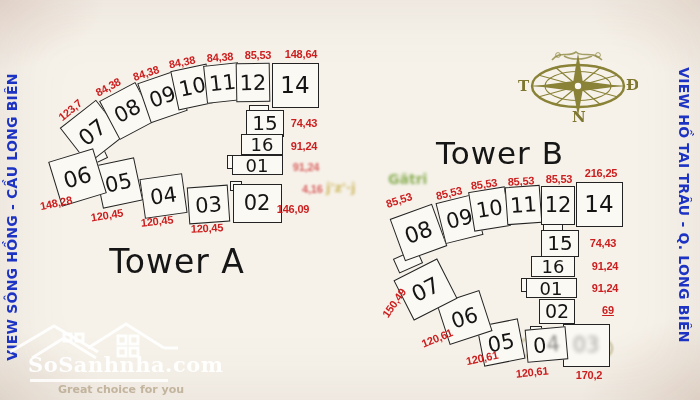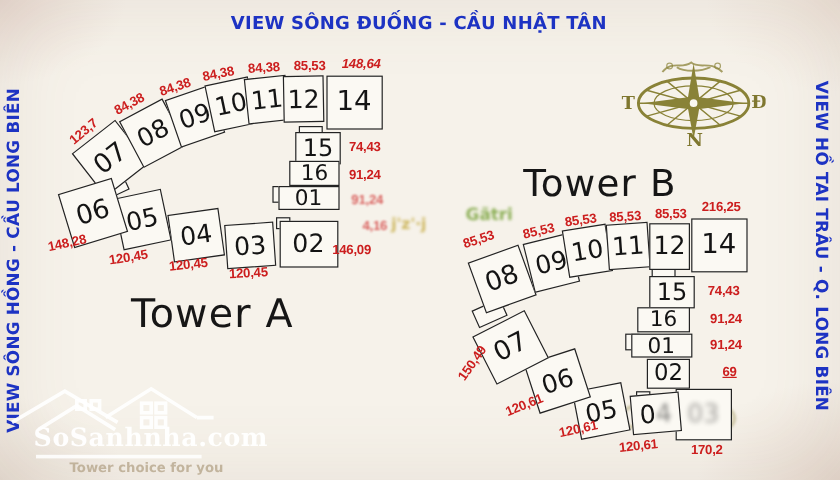--- a/index.html
+++ b/index.html
@@ -56,21 +56,20 @@
   .tagline{
     position:absolute;left:58px;top:383px;font-size:11px;font-weight:bold;
     color:rgba(182,166,140,.8);white-space:nowrap;
   }
 </style>
 </head>
 <body>
 
 <div id="plan">
 
-  <div class="viewlabel vl-top">VIEW SÔNG ĐUỐNG - CẦU NHẬT TÂN</div>
   <div class="viewlabel vl-left">VIEW SÔNG HỒNG - CẦU LONG BIÊN</div>
   <div class="viewlabel vl-right">VIEW HỒ TAI TRÂU - Q. LONG BIÊN</div>
 
   <div class="tower-title" style="left:500px;top:153px;font-size:31px;">Tower B</div>
   <div class="tower-title" style="left:177px;top:261px;">Tower A</div>
 
   <svg width="120" height="78" viewBox="0 0 120 78" style="position:absolute;left:518px;top:46px;opacity:.88;">
     <g stroke="#7b731f" fill="none">
       <path d="M34,14 C42,4 50,12 58,6 C64,12 74,4 84,14 M46,10 C52,14 66,14 74,10" stroke-width="1.6" opacity=".75"></path>
       <circle cx="40" cy="9" r="2.4" opacity=".7"></circle>
@@ -107,21 +106,21 @@
       <rect x="62" y="22" width="7" height="7"></rect>
         <rect x="74" y="22" width="7" height="7"></rect>
       <rect x="116" y="24" width="8" height="8"></rect>
         <rect x="128" y="24" width="8" height="8"></rect>
       <rect x="116" y="36" width="8" height="8"></rect>
         <rect x="128" y="36" width="8" height="8"></rect>
     </g>
   </svg>
   <div class="brand">SoSanhnha.com</div>
   <div class="brand-line"></div>
-  <div class="tagline">Tower choice for you</div>
+  <div class="tagline">Great choice for you</div>
 
 <div class="stub" style="left: 80px; top: 148px; width: 26px; height: 16px; transform: rotate(-25deg);"></div>
     <div class="stub" style="left: 249px; top: 104.5px; width: 20px; height: 13px; transform: rotate(0deg);"></div>
     <div class="stub" style="left: 227px; top: 155px; width: 12px; height: 14px; transform: rotate(0deg);"></div>
     <div class="stub" style="left: 230px; top: 181px; width: 12px; height: 10px; transform: rotate(0deg);"></div>
     <div class="box" style="left: 69px; top: 109px; width: 46px; height: 46px; transform: rotate(-38deg); font-size: 22px;">
       <span>07</span>
     </div>
     <div class="area" style="left: 70px; top: 110px; transform: translate(-50%, -50%) rotate(-40deg);">123,7</div>
     <div class="box" style="left: 106.5px; top: 89px; width: 41px; height: 44px; transform: rotate(-28deg); font-size: 21px;">
@@ -140,21 +139,21 @@
       <span>11</span>
     </div>
     <div class="area" style="left: 220px; top: 57px; transform: translate(-50%, -50%) rotate(-4deg);">84,38</div>
     <div class="box" style="left: 236px; top: 62.5px; width: 34px; height: 39px; transform: rotate(-1deg); font-size: 21px;">
       <span>12</span>
     </div>
     <div class="area" style="left: 258px; top: 55px; transform: translate(-50%, -50%) rotate(0deg);">85,53</div>
     <div class="box" style="left: 271.5px; top: 62.5px; width: 47px; height: 45px; transform: rotate(0deg); font-size: 23px;">
       <span>14</span>
     </div>
-    <div class="area" style="left: 301px; top: 54px; transform: translate(-50%, -50%) rotate(0deg); font-style: italic;">148,64</div>
+    <div class="area" style="left: 301px; top: 54px; transform: translate(-50%, -50%) rotate(0deg);">148,64</div>
     <div class="box" style="left: 246px; top: 109.5px; width: 38px; height: 27px; transform: rotate(0deg); font-size: 20px;">
       <span>15</span>
     </div>
     <div class="area" style="left: 304px; top: 123px; transform: translate(-50%, -50%) rotate(0deg);">74,43</div>
     <div class="box" style="left: 241px; top: 133.5px; width: 42px; height: 21px; transform: rotate(0deg); font-size: 18px;">
       <span>16</span>
     </div>
     <div class="area" style="left: 304px; top: 146px; transform: translate(-50%, -50%) rotate(0deg);">91,24</div>
     <div class="box" style="left: 231.5px; top: 155px; width: 51px; height: 20px; transform: rotate(0deg); font-size: 18px;">
       <span>01</span>

